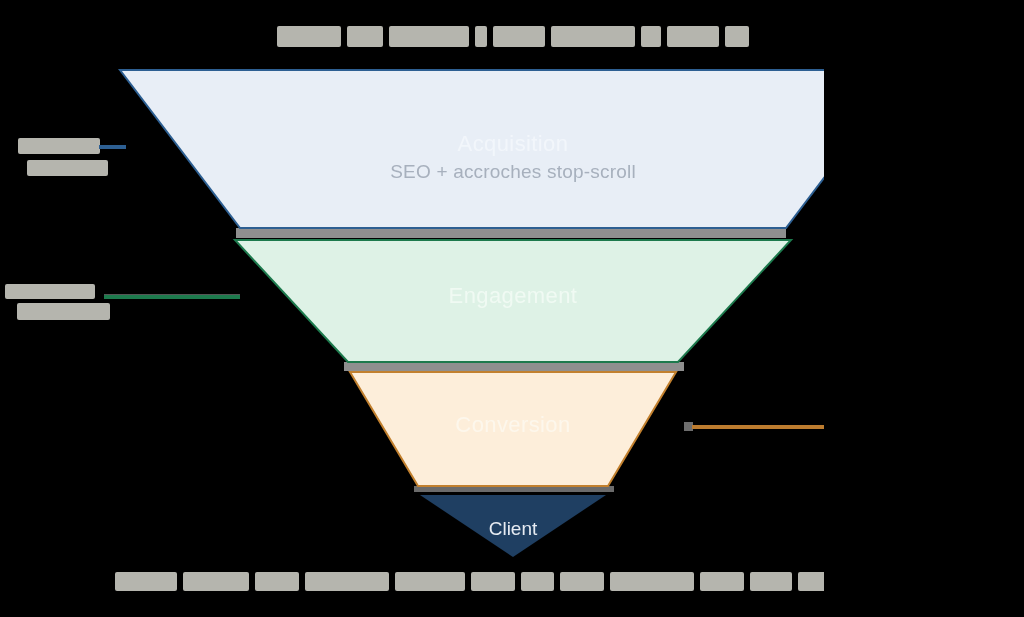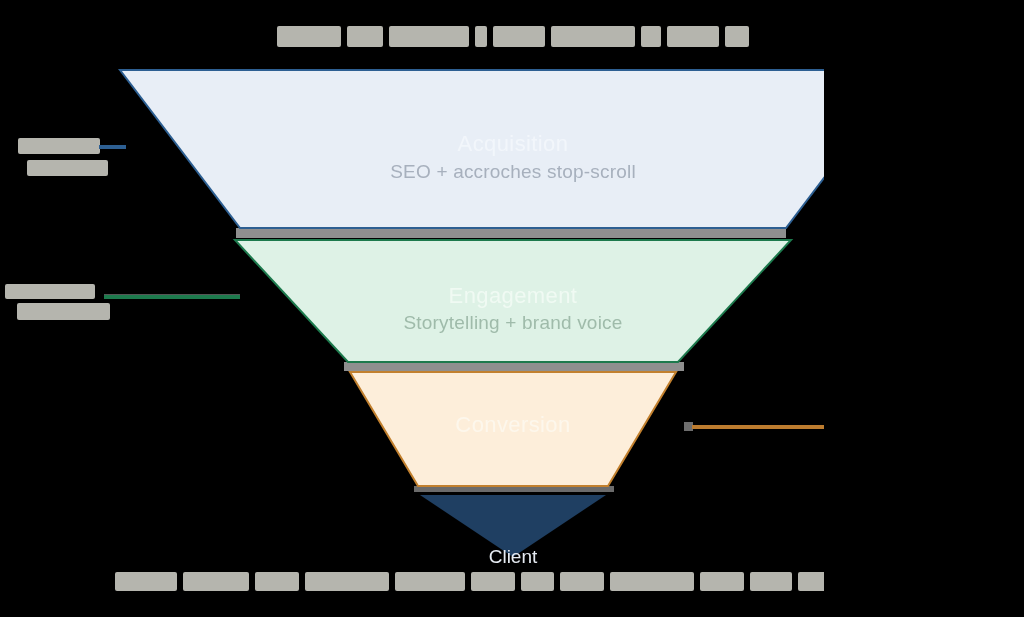--- a/index.html
+++ b/index.html
@@ -73,25 +73,24 @@
       <span class="seg h21" style="width: 84px;"></span>
       <span class="seg h21" style="width: 20px;"></span>
       <span class="seg h21" style="width: 52px;"></span>
       <span class="seg h21" style="width: 24px;"></span>
     </div>
 
   <div class="lvl-text lvl-heading" style="top: 131px; color: rgb(242, 246, 251);">Acquisition</div>
   <div class="lvl-text lvl-sub" style="top: 161px; color: rgb(167, 176, 189);">SEO + accroches stop-scroll</div>
 
   <div class="lvl-text lvl-heading" style="top: 283px; color: rgb(240, 250, 243);">Engagement</div>
-  <div class="lvl-text lvl-sub" style="top: 312px; color: rgb(159, 187, 170);">Storytelling + brand voice</div>
 
   <div class="lvl-text lvl-heading" style="top: 412px; color: rgb(253, 247, 236);">Conversion</div>
 
-  <div class="lvl-text" style="top: 546px; font-size: 19px; color: rgb(230, 235, 242);">Client</div>
+  <div class="lvl-text" style="top: 518px; font-size: 19px; color: rgb(230, 235, 242);">Client</div>
 
   <div class="redline" style="left:18px;top:138px;">
       <span class="seg h16" style="width: 82px;"></span>
     </div>
   <div class="redline" style="left:27px;top:160px;">
       <span class="seg h16" style="width: 81px;"></span>
     </div>
   <div class="connector dash-blue"></div>
 
   <div class="redline" style="left:5px;top:284px;">

